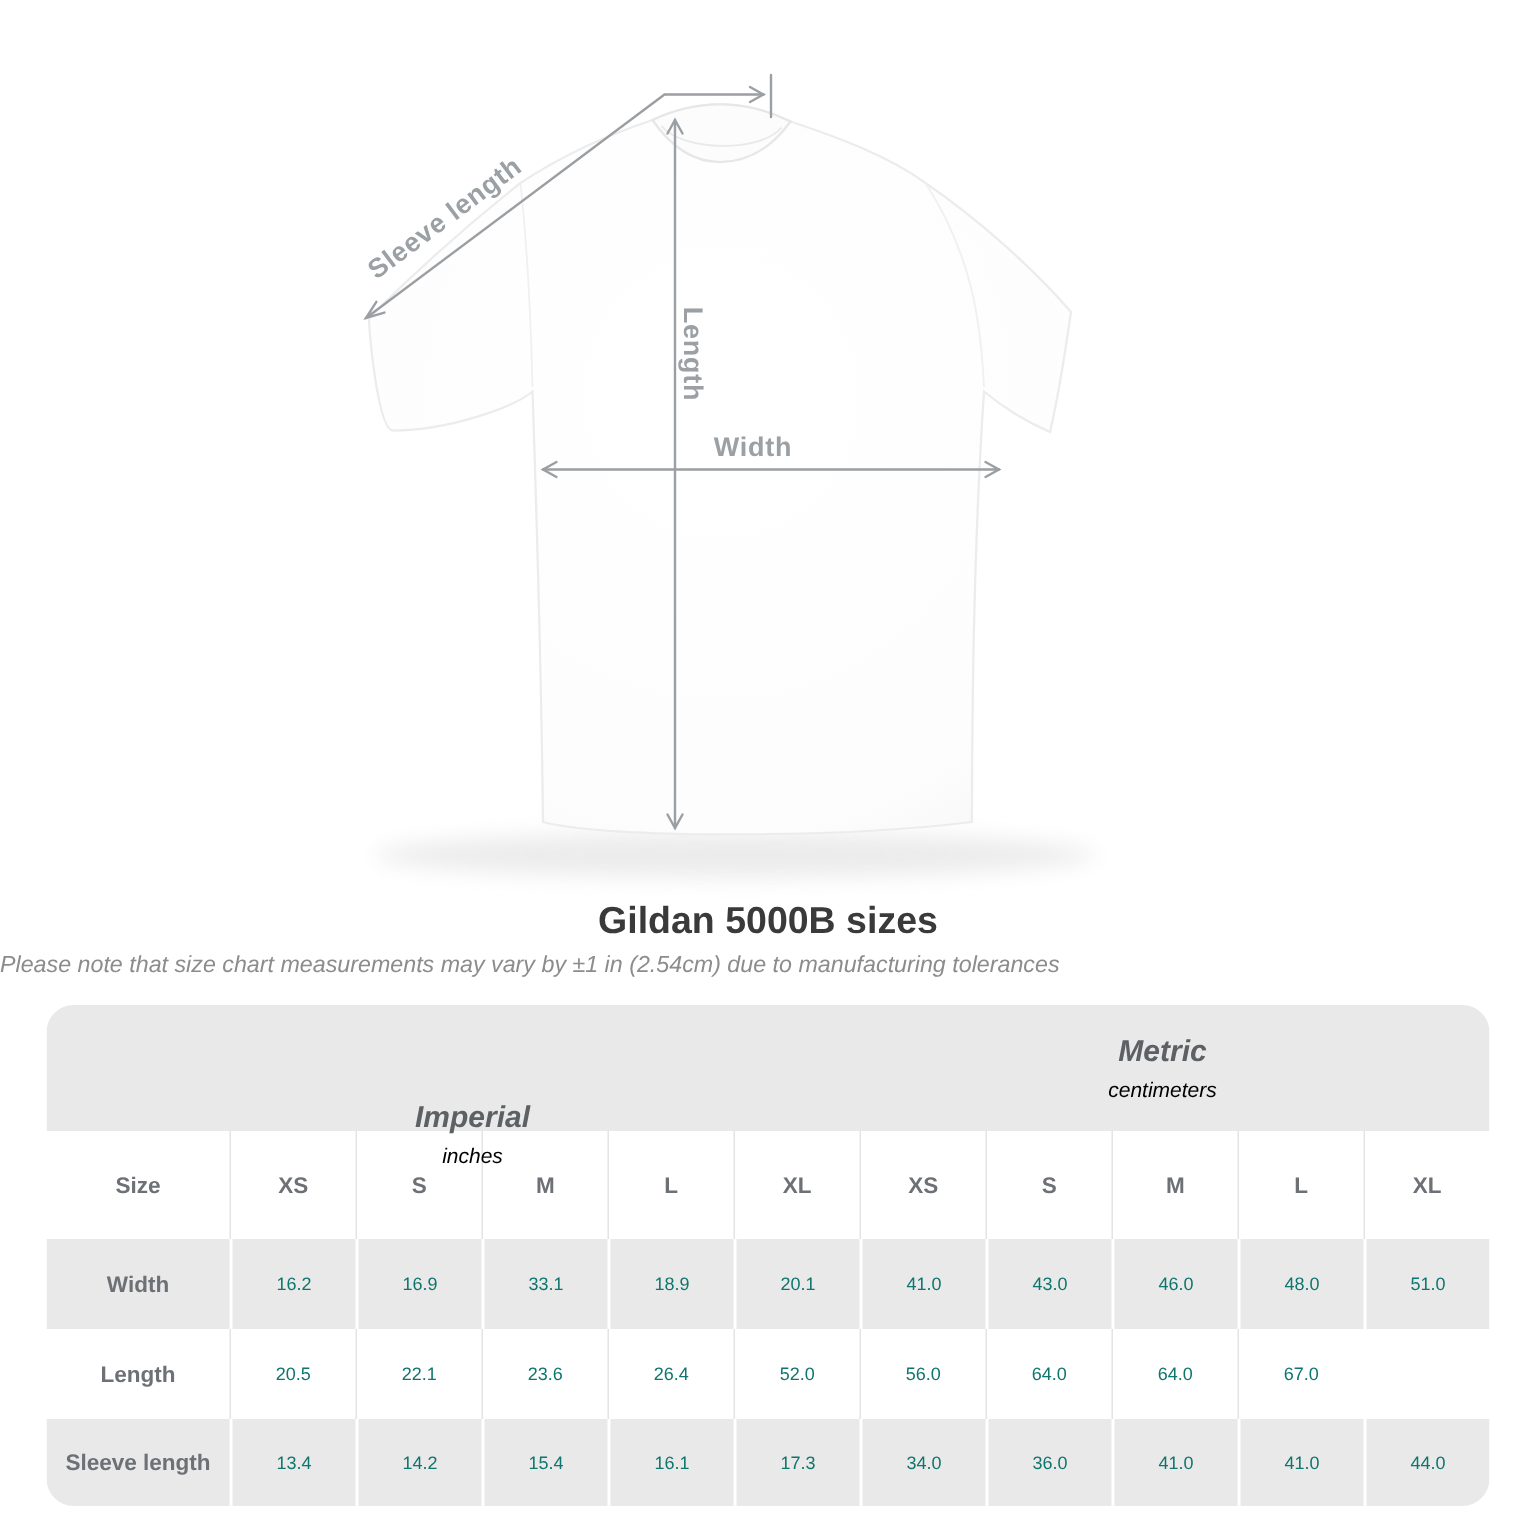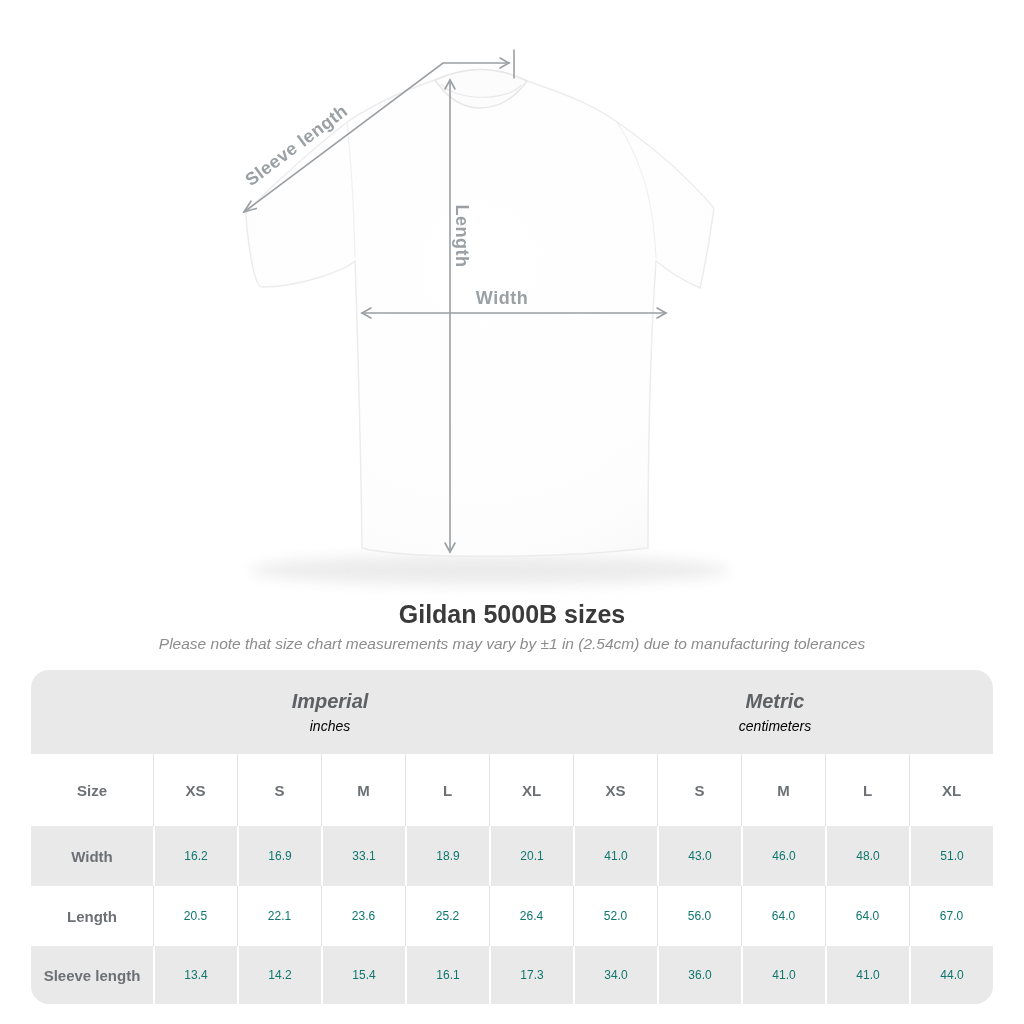--- a/index.html
+++ b/index.html
@@ -17,35 +17,35 @@
     fill: #9aa0a4; letter-spacing: 0.5px;
   }
 
   .title {
     position: absolute; left: 0; top: 600px; width: 1024px;
     text-align: center;
     font-size: 25px; font-weight: bold; color: #3a3a3a;
   }
   .note {
     position: absolute; left: 0; top: 635px; width: 1024px;
-    text-align: center;
+    text-align: left;
     font-size: 15.5px; font-style: italic; color: #8c8c8c;
   }
 
   .size-table {
     position: absolute; left: 31px; top: 670px; width: 962px;
     border-radius: 18px; overflow: hidden;
   }
   .group-row { position: relative; height: 84px; background: #e9e9e9; }
   .group-stack {
     position: absolute; top: 50%; transform: translate(-50%, -50%);
     display: flex; flex-direction: column; align-items: center; gap: 5px;
     white-space: nowrap;
   }
-  .group-imperial { left: 299px; }
+  .group-imperial { left: 284px; margin-top: 44px; }
   .group-metric  { left: 744px; }
   .g-label { font-size: 20px; font-weight: bold; font-style: italic; color: #5d6064; }
   .g-unit  { font-size: 14px; font-style: italic; color: #000000; }
 
   .t-row { display: grid; grid-template-columns: 122px repeat(10, 1fr); }
   .header-row { height: 72px; background: #ffffff; }
   .data-row   { height: 60px; }
   .data-row.last { height: 58px; }
   .data-row.gray  { background: #e9e9e9; }
   .data-row.white { background: #ffffff; }
@@ -164,21 +164,20 @@
       <div class="cell value-cell">46.0</div>
       <div class="cell value-cell">48.0</div>
       <div class="cell value-cell">51.0</div>
     </div>
 
     <div class="t-row data-row white">
       <div class="cell label-cell">Length</div>
       <div class="cell value-cell">20.5</div>
       <div class="cell value-cell">22.1</div>
       <div class="cell value-cell">23.6</div>
-      <div class="cell value-cell">25.2</div>
       <div class="cell value-cell">26.4</div>
       <div class="cell value-cell">52.0</div>
       <div class="cell value-cell">56.0</div>
       <div class="cell value-cell">64.0</div>
       <div class="cell value-cell">64.0</div>
       <div class="cell value-cell">67.0</div>
     </div>
 
     <div class="t-row data-row gray last">
       <div class="cell label-cell">Sleeve length</div>

